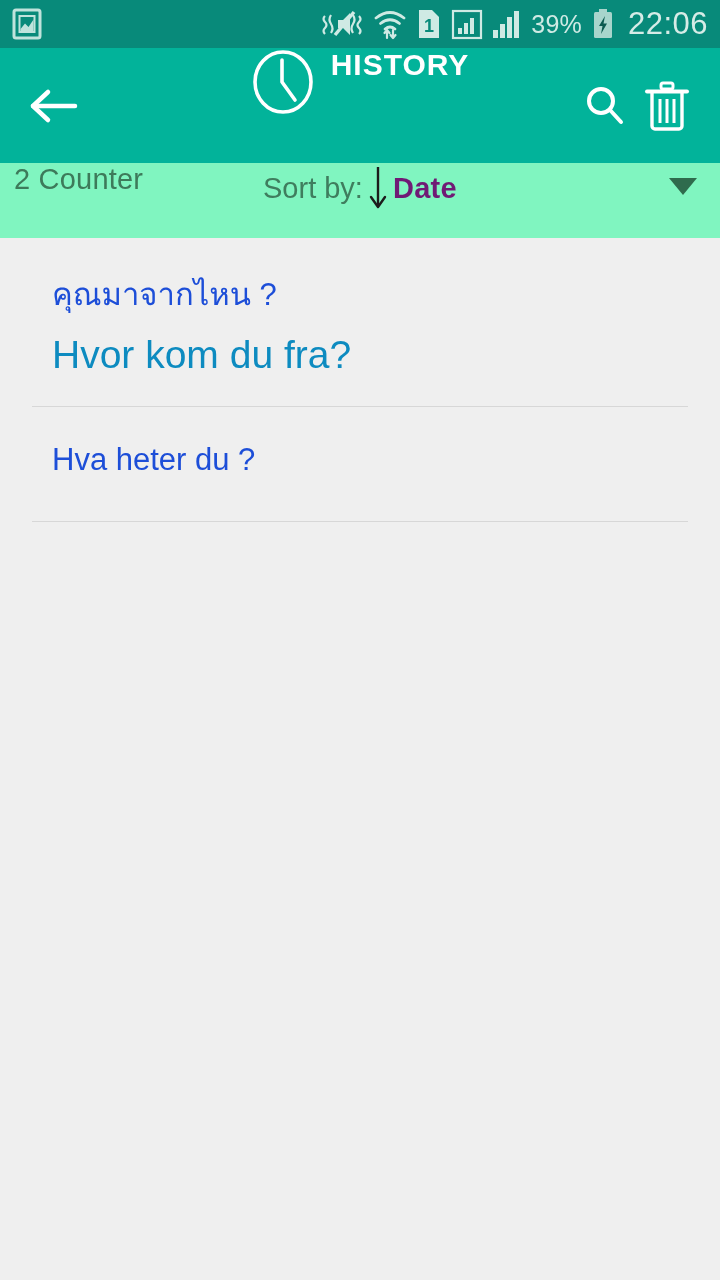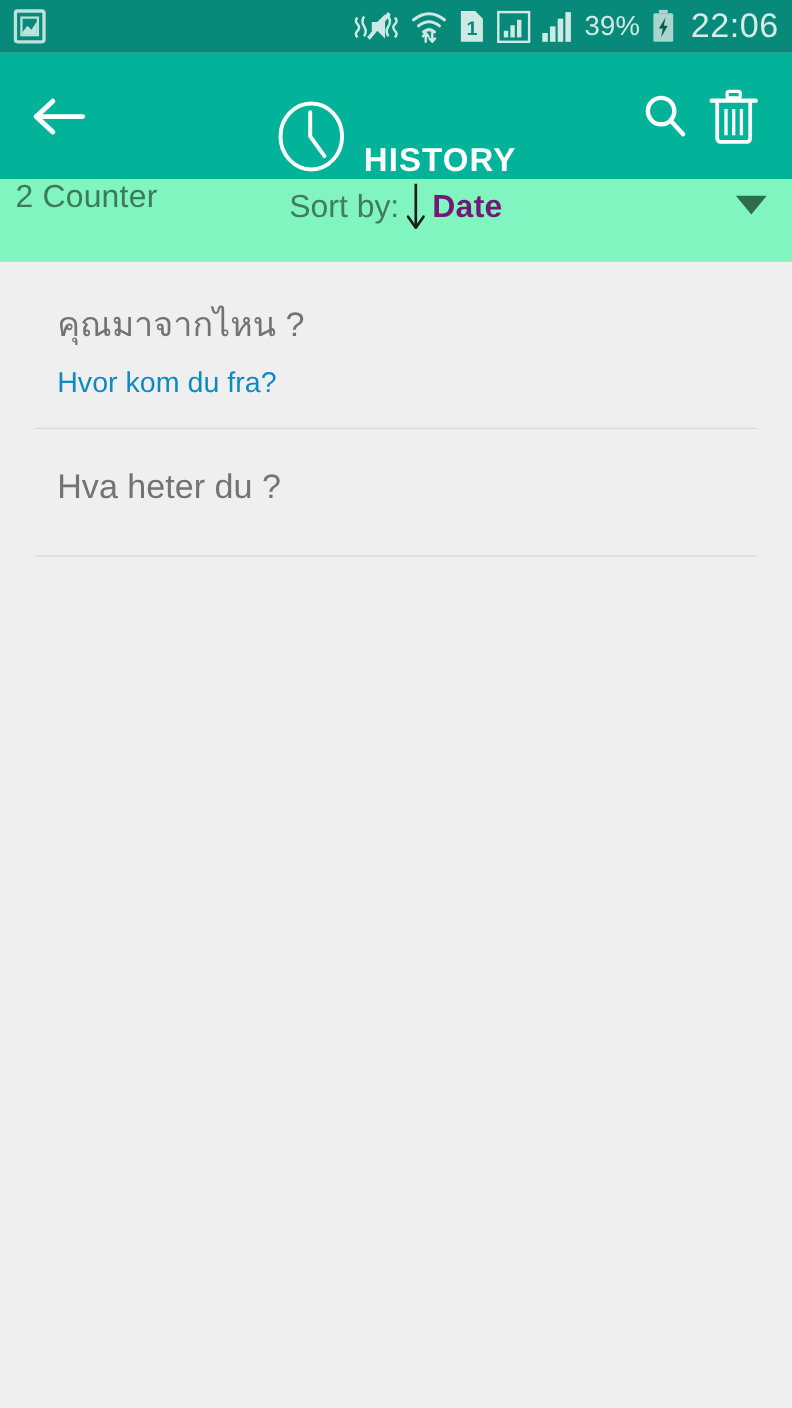--- a/index.html
+++ b/index.html
@@ -28,21 +28,21 @@
   }
   .sb-clock { color:#d6ece7; font-size:31px; letter-spacing:0.5px; margin-left:4px; }
 
   
   .appbar {
     position:relative; height:115px; background:#02b39a;
     display:flex; align-items:center; padding:0 22px;
   }
   .appbar-title-wrap {
     position:absolute; left:0; right:0; top:0; bottom:0;
-    display:flex; align-items:flex-end; justify-content:center; gap:16px;
+    display:flex; align-items:flex-start; justify-content:center; gap:16px;
     pointer-events:none;
   }
   .appbar-title {
     color:#ffffff; font-size:30px; font-weight:bold; letter-spacing:1px;
   }
   .icon-btn {
     display:flex; align-items:center; justify-content:center;
     width:62px; height:62px; position:relative; z-index:3;
   }
   .spacer { flex:1; }
@@ -65,25 +65,25 @@
   .sort-value { font-size:29px; font-weight:bold; color:#701a75; letter-spacing:0.3px; }
   .arrow-down-svg { display:block; }
   .caret { margin-left:auto; position:relative; z-index:3;
            display:flex; align-items:center; justify-content:center;
            width:46px; height:46px; }
 
   
   .list { padding-top:4px; }
   .list-item { padding:34px 32px 26px 52px; position:relative; }
   .item-source {
-    font-size:31px; color:#737373; line-height:1.25;
+    font-size:31px; color:#1d4ed8; line-height:1.25;
     margin-bottom:16px; white-space:pre;
   }
   .item-target {
-    font-size:26px; color:#0d8bc0; line-height:1.25; white-space:pre;
+    font-size:39px; color:#0d8bc0; line-height:1.25; white-space:pre;
   }
   .item-target.bold { font-weight:bold; }
   .divider {
     height:1px; background:#d7d7d7;
     margin:0 32px;
   }
 </style>
 </head>
 <body>
 

